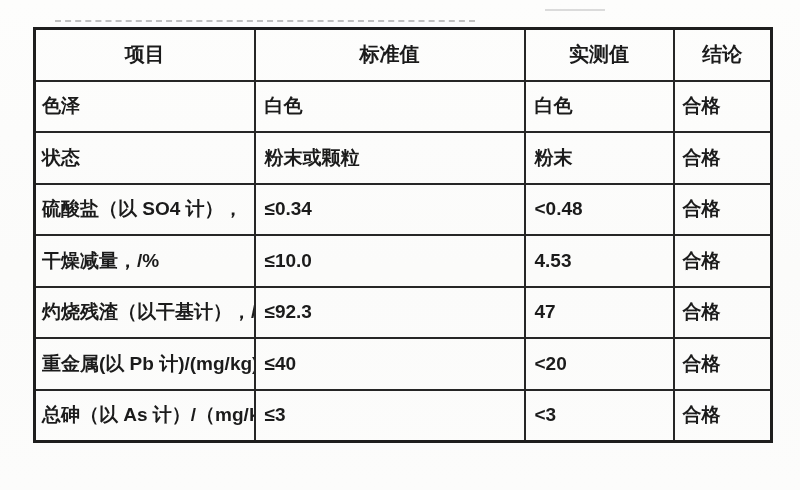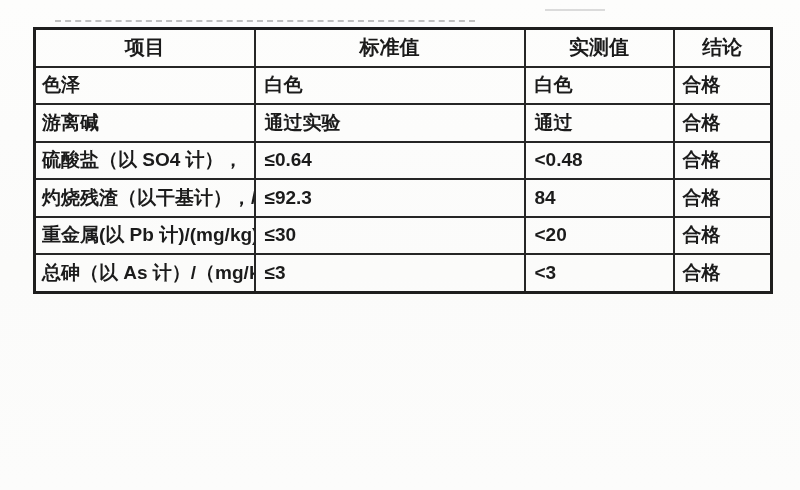--- a/index.html
+++ b/index.html
@@ -43,21 +43,21 @@
     color: #1b1b1b;
   }
   .report th, .report td {
     border: 2px solid #262626;
     height: 35.5px;
     font-size: 19px;
     font-weight: 600;
     vertical-align: middle;
     overflow: hidden;
     white-space: nowrap;
-    padding: 0;
+    padding: 7px;
   }
   .report th {
     text-align: center;
     font-size: 20px;
     font-weight: 700;
   }
   .report td {
     text-align: left;
     margin-top: 20px;
   }
@@ -90,40 +90,46 @@
       </tr>
     </thead>
     <tbody>
       <tr>
         <td class="c-item">色泽</td>
         <td class="c-standard">白色</td>
         <td class="c-measured">白色</td>
         <td class="c-conclusion">合格</td>
       </tr>
       <tr>
-        <td class="c-item">游离碱</td>
-        <td class="c-standard">通过实验</td>
-        <td class="c-measured">通过</td>
+        <td class="c-item">状态</td>
+        <td class="c-standard">粉末或颗粒</td>
+        <td class="c-measured">粉末</td>
         <td class="c-conclusion">合格</td>
       </tr>
       <tr>
         <td class="c-item">硫酸盐（以 SO4 计），　/%</td>
-        <td class="c-standard">≤0.64</td>
+        <td class="c-standard">≤0.34</td>
         <td class="c-measured">&lt;0.48</td>
+        <td class="c-conclusion">合格</td>
+      </tr>
+      <tr>
+        <td class="c-item">干燥减量，/%</td>
+        <td class="c-standard">≤10.0</td>
+        <td class="c-measured">4.53</td>
         <td class="c-conclusion">合格</td>
       </tr>
       <tr>
         <td class="c-item">灼烧残渣（以干基计），/%</td>
         <td class="c-standard">≤92.3</td>
-        <td class="c-measured">84</td>
+        <td class="c-measured">47</td>
         <td class="c-conclusion">合格</td>
       </tr>
       <tr>
         <td class="c-item">重金属(以 Pb 计)/(mg/kg)</td>
-        <td class="c-standard">≤30</td>
+        <td class="c-standard">≤40</td>
         <td class="c-measured">&lt;20</td>
         <td class="c-conclusion">合格</td>
       </tr>
       <tr>
         <td class="c-item">总砷（以 As 计）/（mg/kg）</td>
         <td class="c-standard">≤3</td>
         <td class="c-measured">&lt;3</td>
         <td class="c-conclusion">合格</td>
       </tr>
     </tbody>

